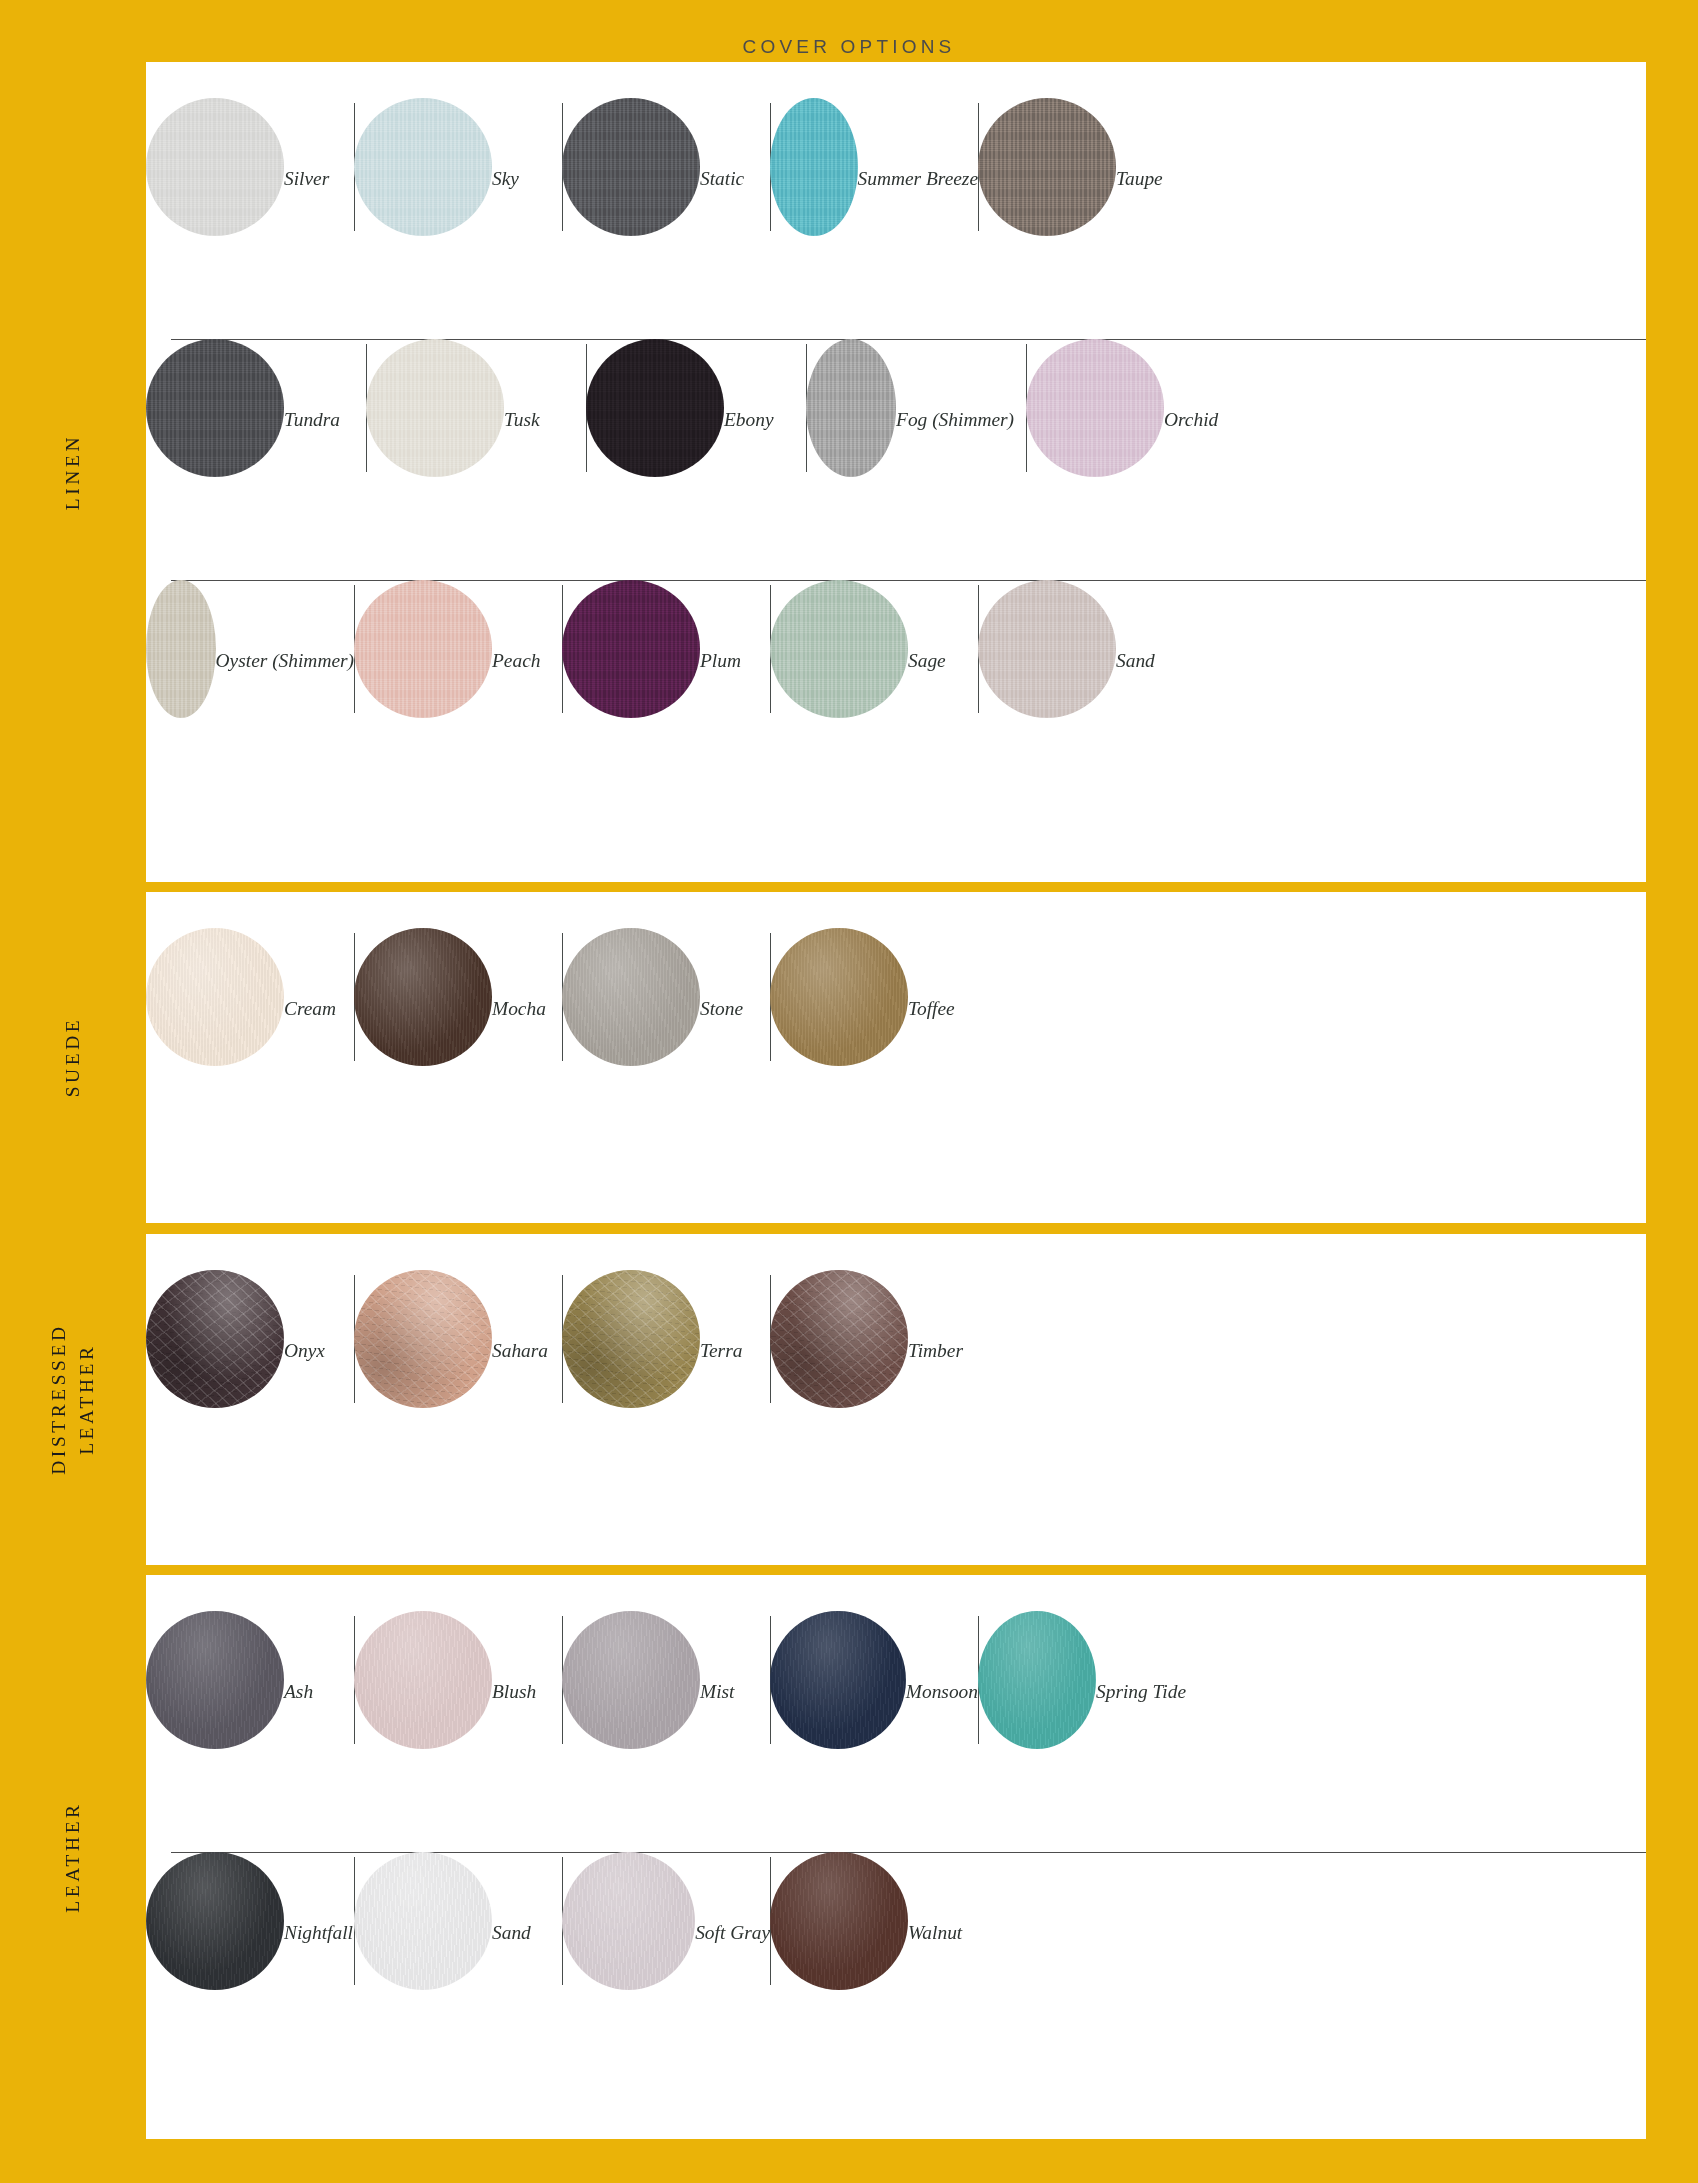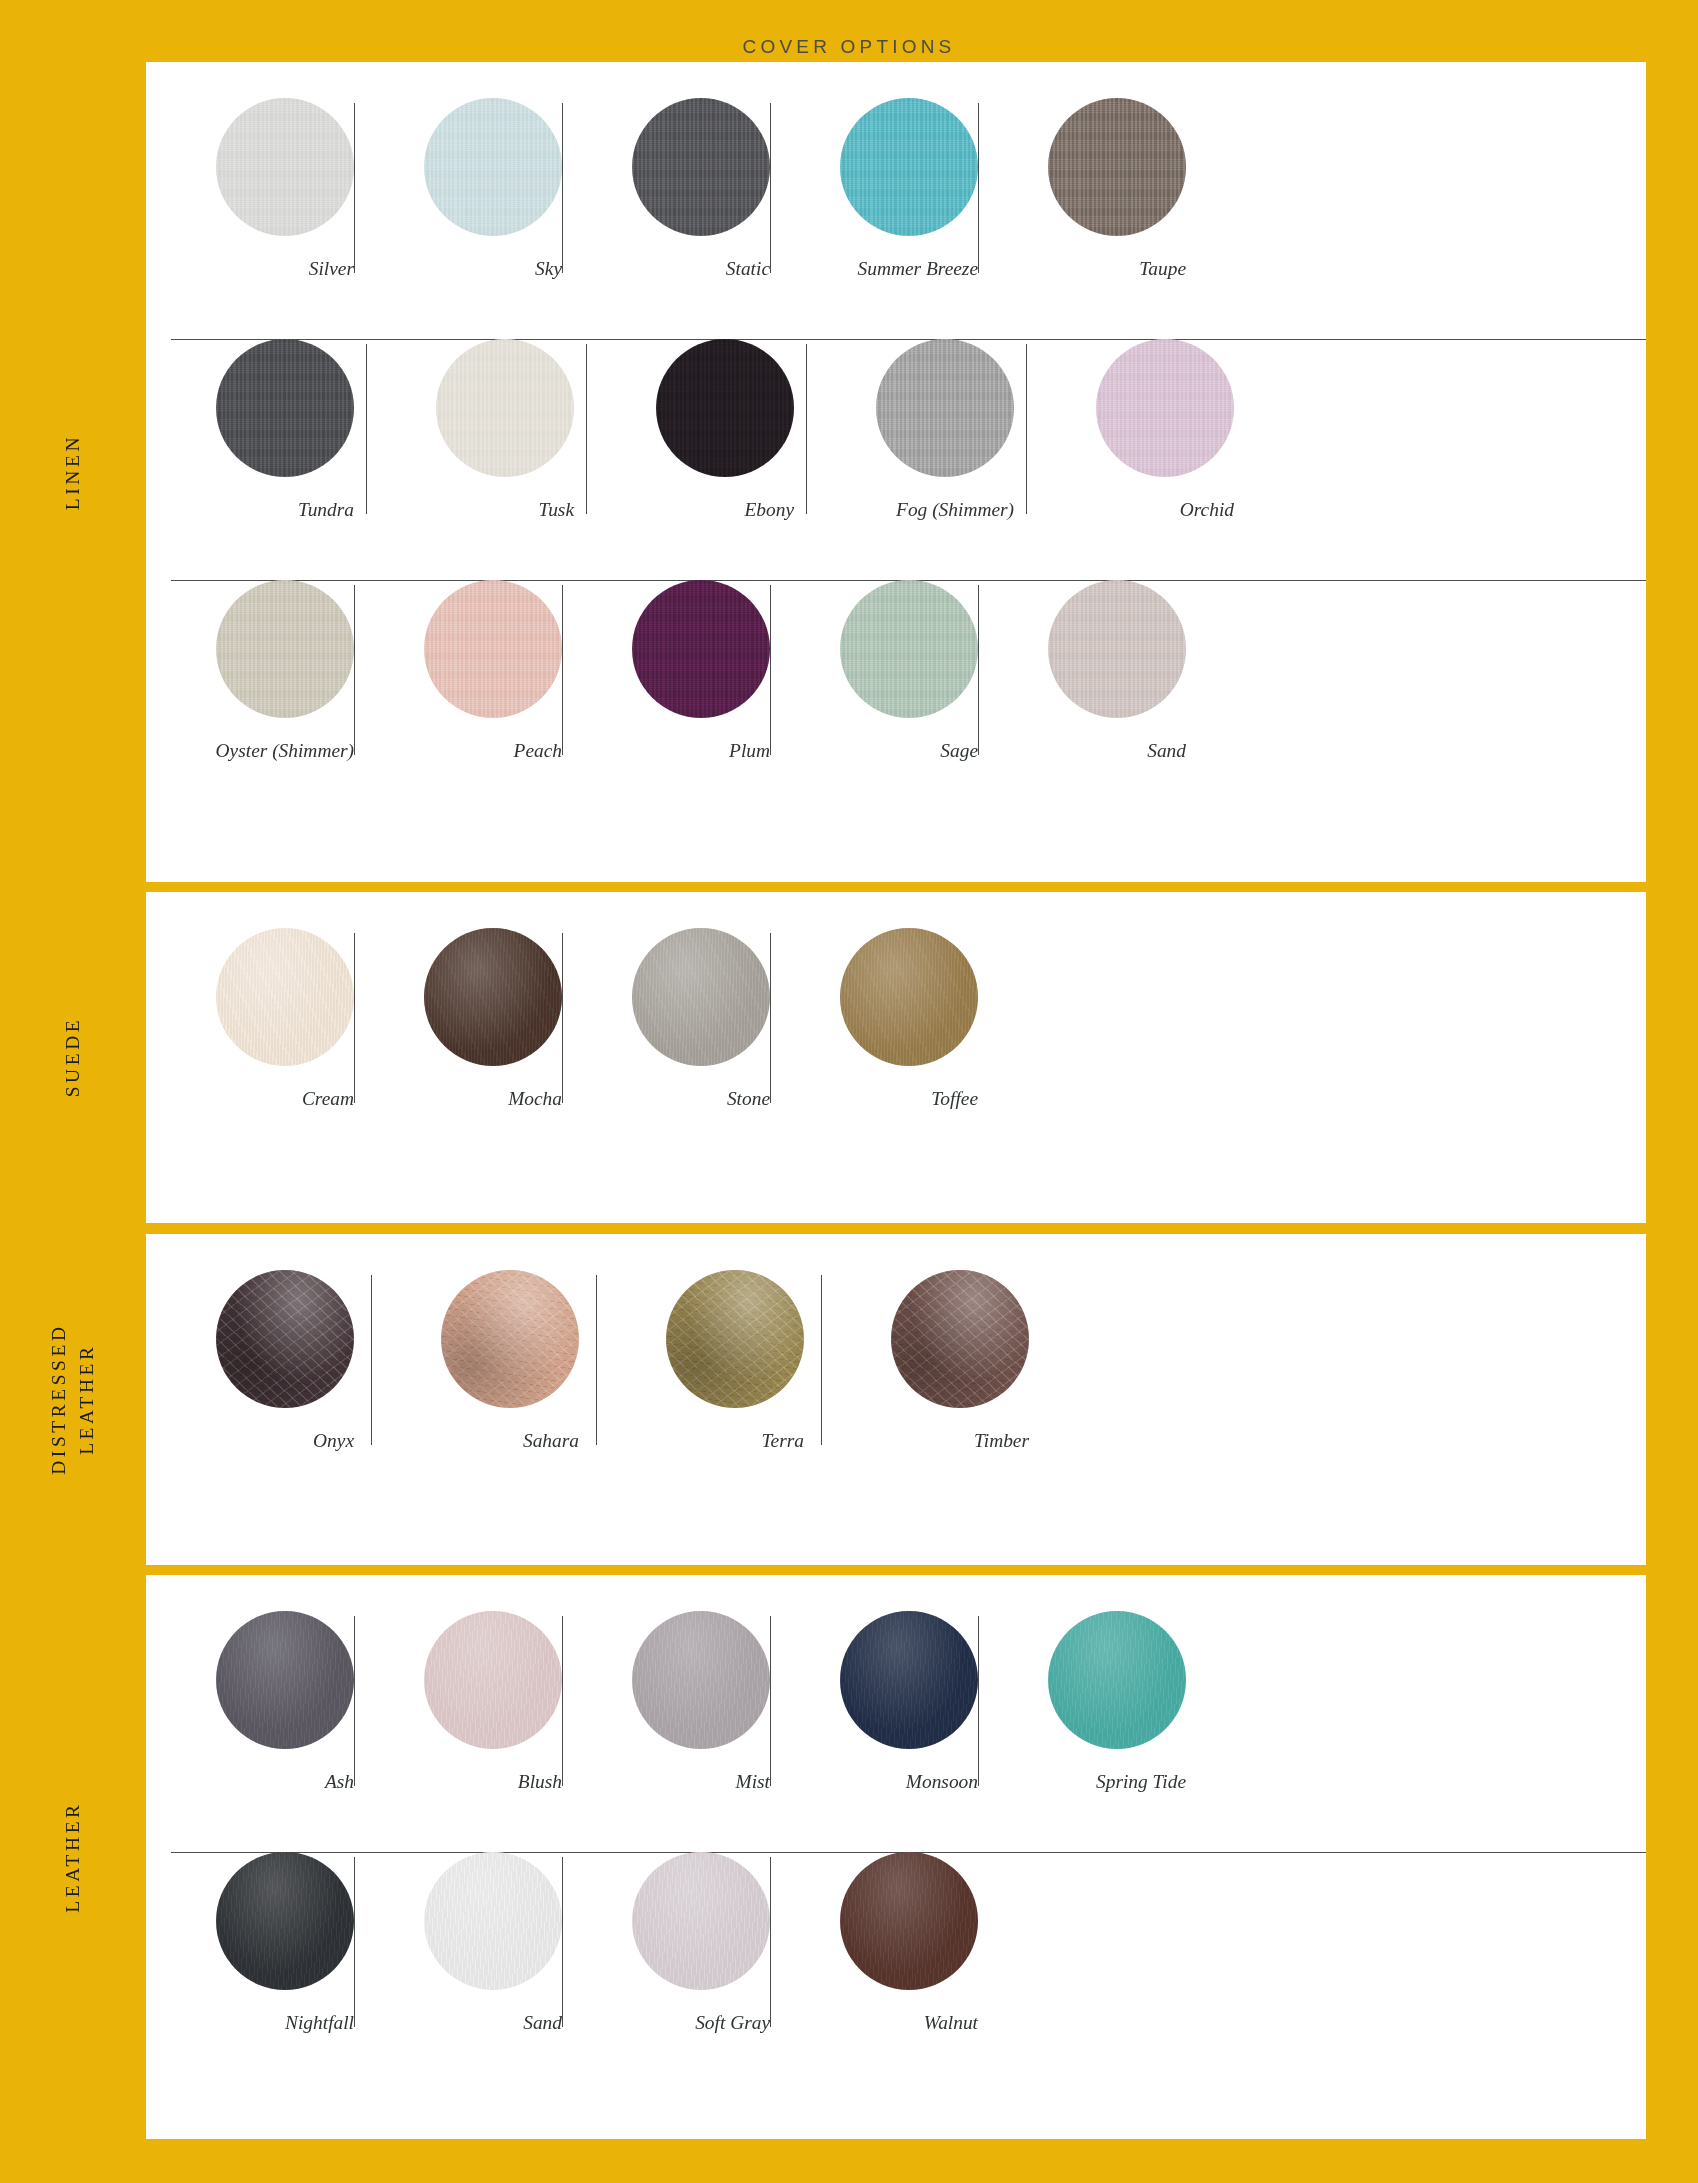--- a/index.html
+++ b/index.html
@@ -84,22 +84,22 @@
     right: 0;
     top: 0;
     height: 0.6px;
     background: #4d4d4d;
   }
 
   .cell {
     position: relative;
     width: 208px;
     display: flex;
-    flex-direction: column;
-    align-items: flex-end;
+    flex-direction: row;
+    align-items: center;
   }
   .cell + .cell::before {
     content: "";
     position: absolute;
     left: 0;
     top: 5.2px;
     bottom: 5.2px;
     width: 0.6px;
     background: #474c4b;
   }
@@ -271,21 +271,21 @@
             </div>
           </div>
         </div>
       </div>
       <div class="section" style="top: 1234px; height: 331px;">
         <div class="cat-label">
           <div class="cat-label-inner"><span>DISTRESSED</span><span class="l2">LEATHER</span></div>
         </div>
         <div class="card">
           <div style="padding-top: 36px;">
-            <div class="grid-row rowline-short" style="height: 241px; gap: 17px;">
+            <div class="grid-row rowline-short" style="height: 241px;">
               <div class="cell">
                 <div class="swatch tex-distressed" style="background: rgb(66, 51, 55);"></div>
                 <div class="swatch-label">Onyx</div>
               </div>
               <div class="cell">
                 <div class="swatch tex-distressed" style="background: rgb(208, 160, 137);"></div>
                 <div class="swatch-label">Sahara</div>
               </div>
               <div class="cell">
                 <div class="swatch tex-distressed" style="background: rgb(151, 133, 79);"></div>

